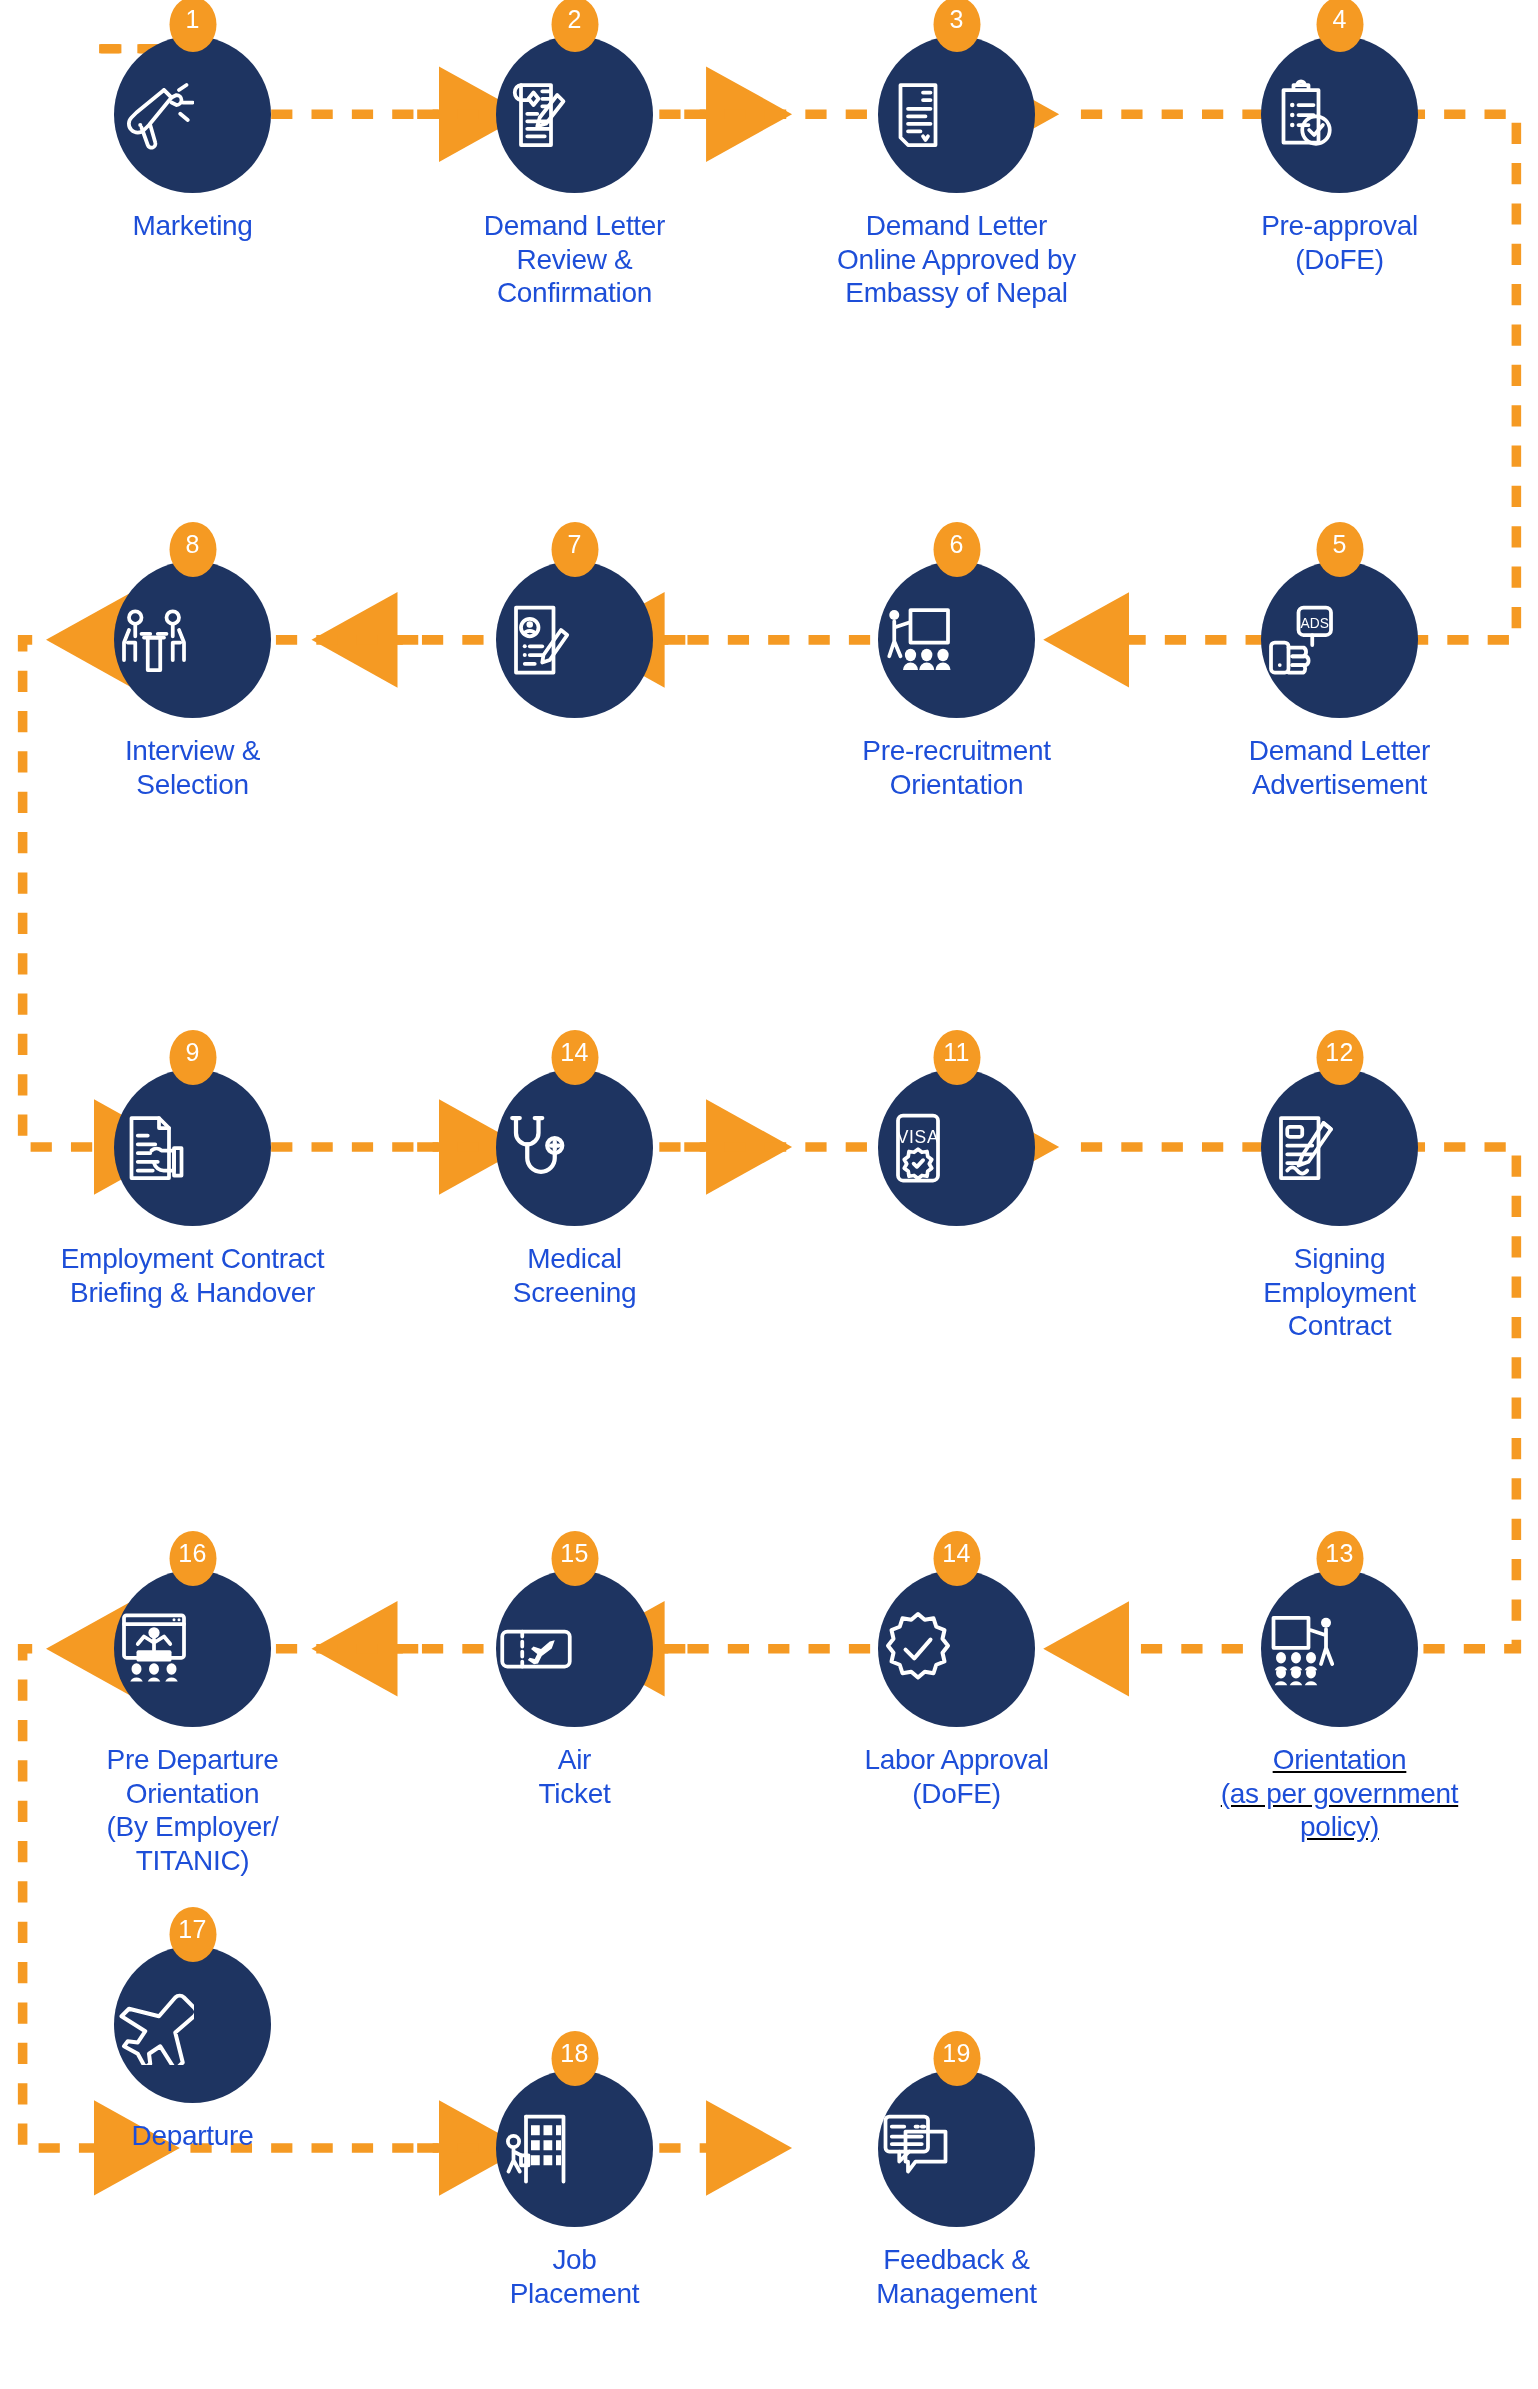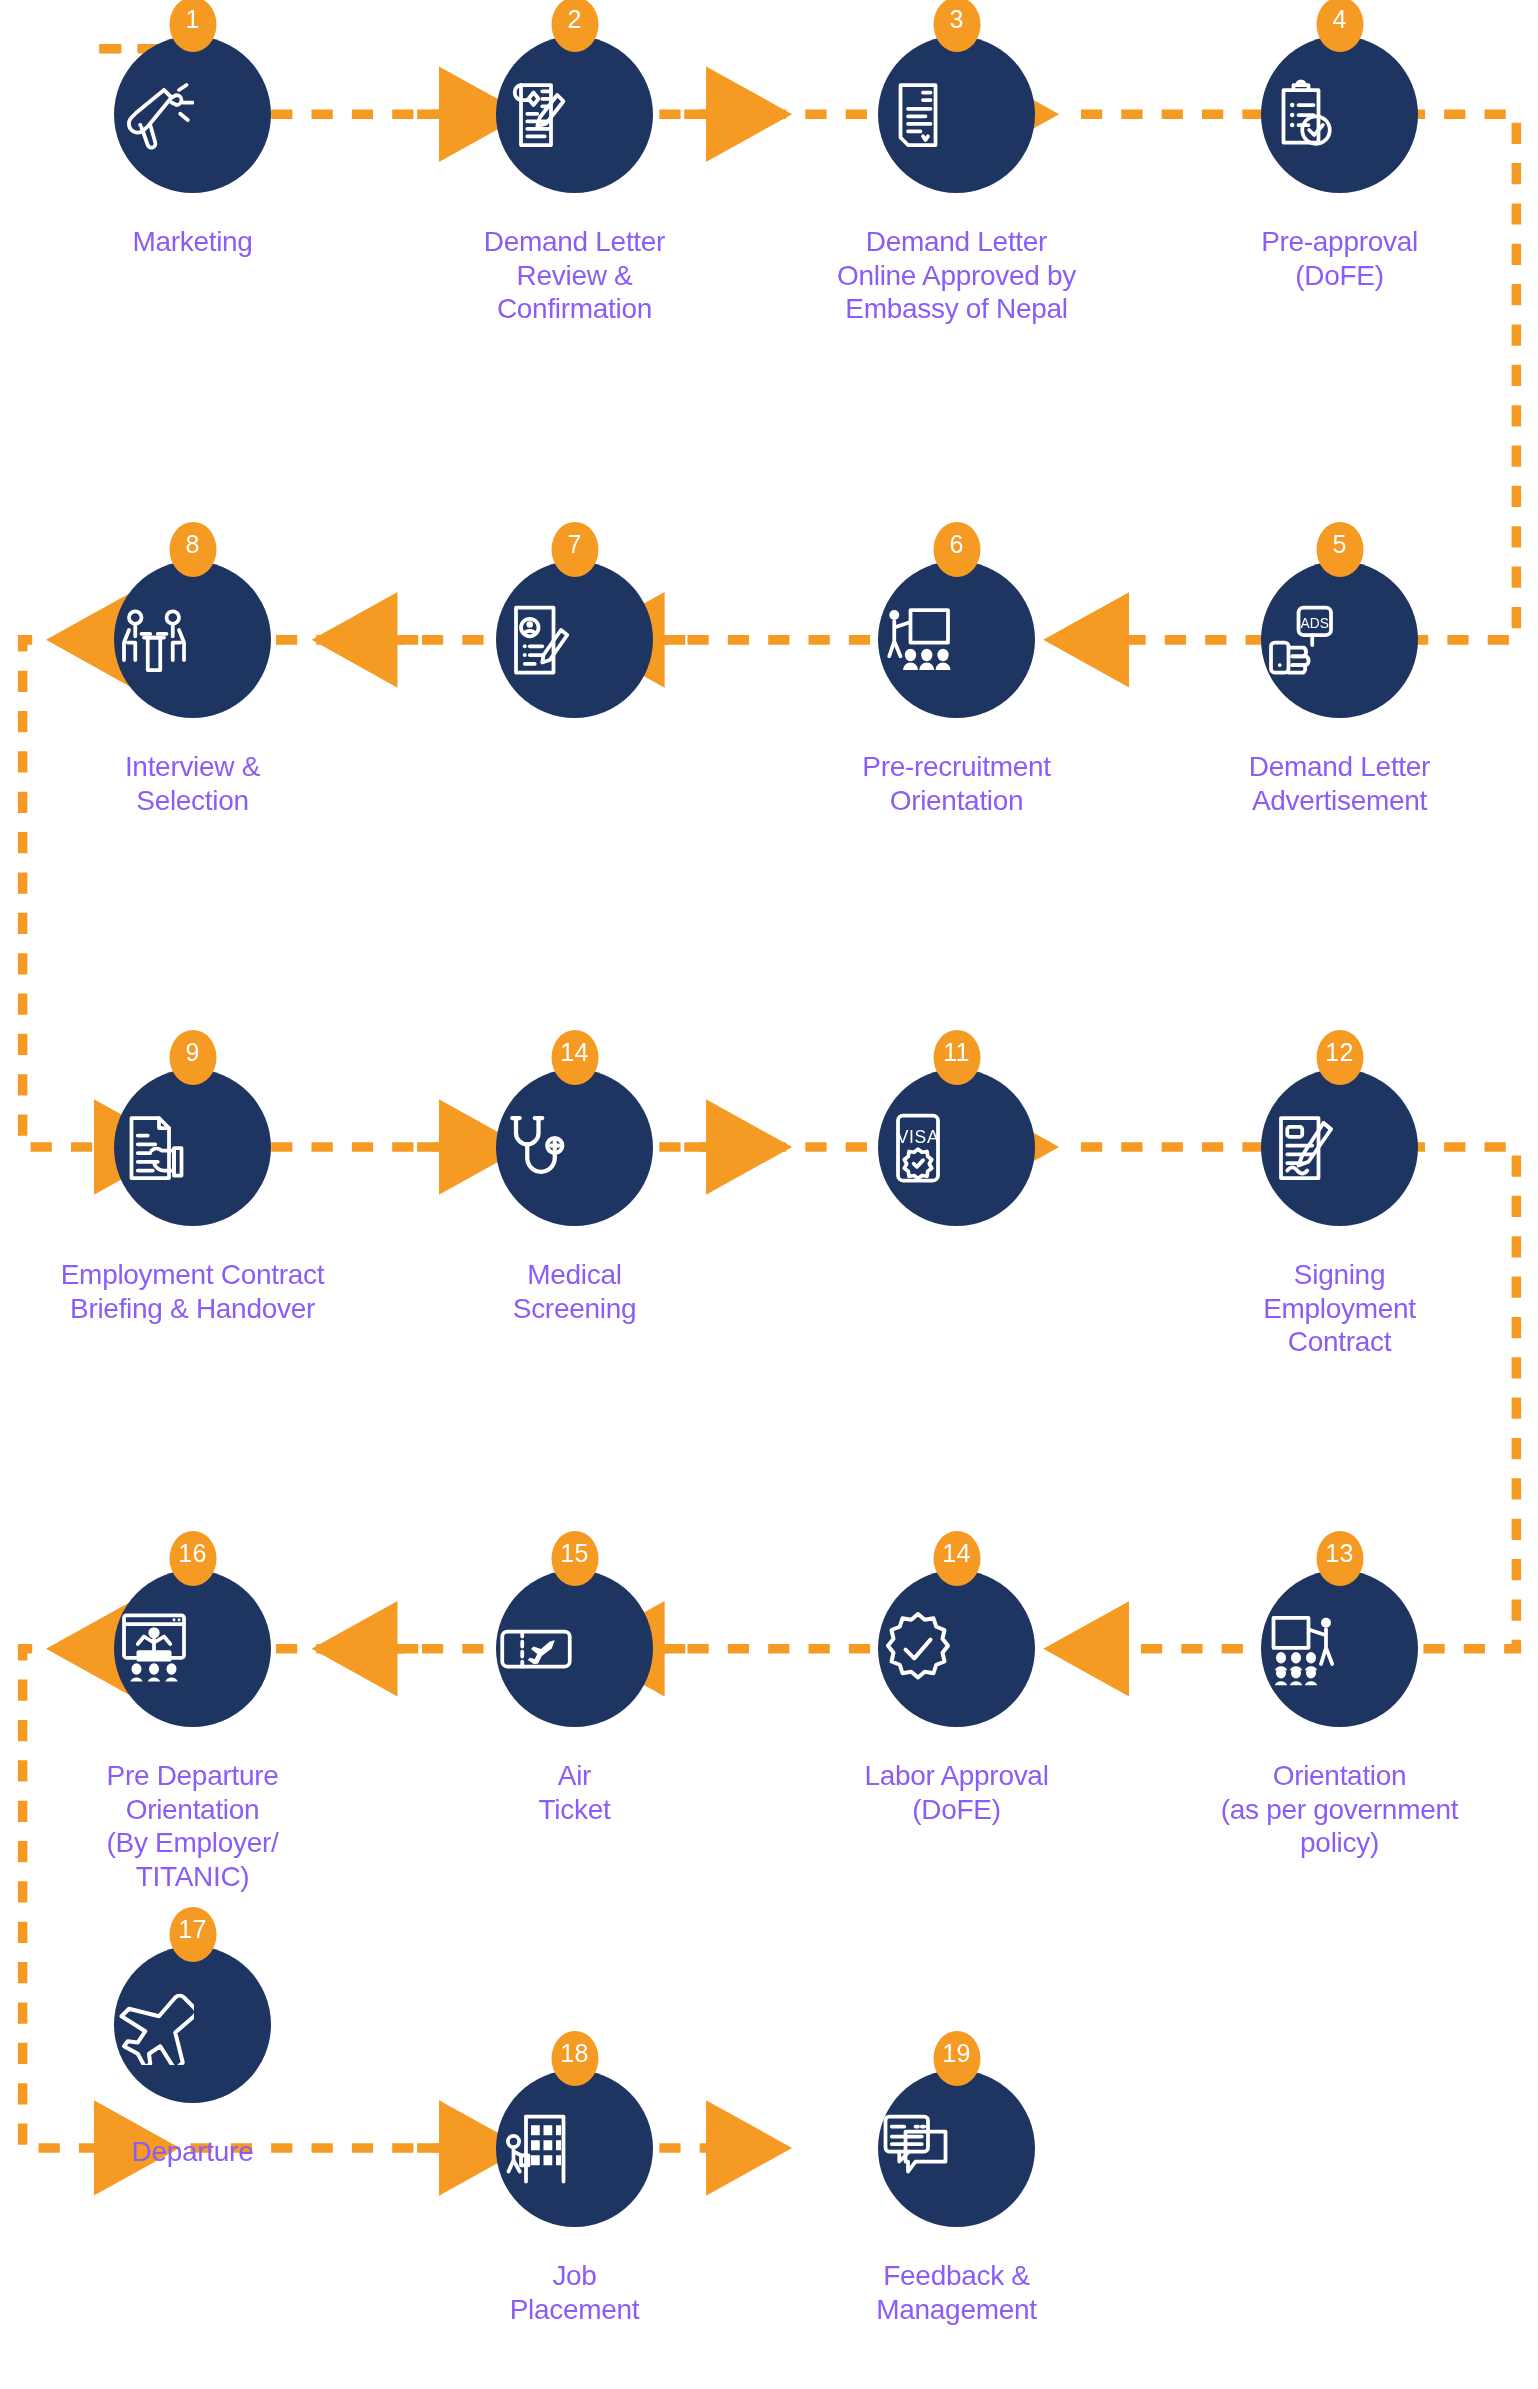--- a/index.html
+++ b/index.html
@@ -53,24 +53,24 @@
     align-items:flex-start;
     justify-content:center;
     padding-top:9.6px;
     font-size:25px;
     line-height:1;
     font-weight:400;
     letter-spacing:0.3px;
     z-index:4;
   }
   .caption {
-    margin-top:32px;
+    margin-top:16px;
     font-size:28px;
     line-height:1.20;
-    color:#8b5cf6;
+    color:#1d4ed8;
     font-weight:400;
     letter-spacing:-0.3px;
     white-space:pre-line;
   }
 </style>
 </head>
 <body>
 
 <div id="stage">
 
@@ -355,21 +355,21 @@
                 <path d="M50 12 l6 5"></path>
               </svg>
             </span>
           </div>
           <div class="badge">12</div>
         </div>
         <div class="caption">Signing
 Employment
 Contract</div>
       </div>
-      <div class="node" style="left: 1183px; top: 1570px;">
+      <div class="node" style="left: 1183px; top: 1570px; text-decoration: underline;">
         <div class="bubble-wrap">
           <div class="disc">
             <span>
               <svg viewBox="0 0 64 64" fill="none" stroke="#fff" stroke-width="3" stroke-linecap="round" stroke-linejoin="round">
                 <rect x="10" y="7" width="28" height="24"></rect>
                 <circle cx="52" cy="11" r="4" fill="#fff" stroke="none"></circle>
                 <path d="M52 16 v15 M52 21 l-12 -4 M52 31 l-4 13 M52 31 l5 13"></path>
                 <g fill="#fff" stroke="none">
                   <ellipse cx="16" cy="39" rx="4" ry="4.6"></ellipse>
                   <path d="M11 49 a5.5 5.5 0 0 1 10 0 Z"></path>

